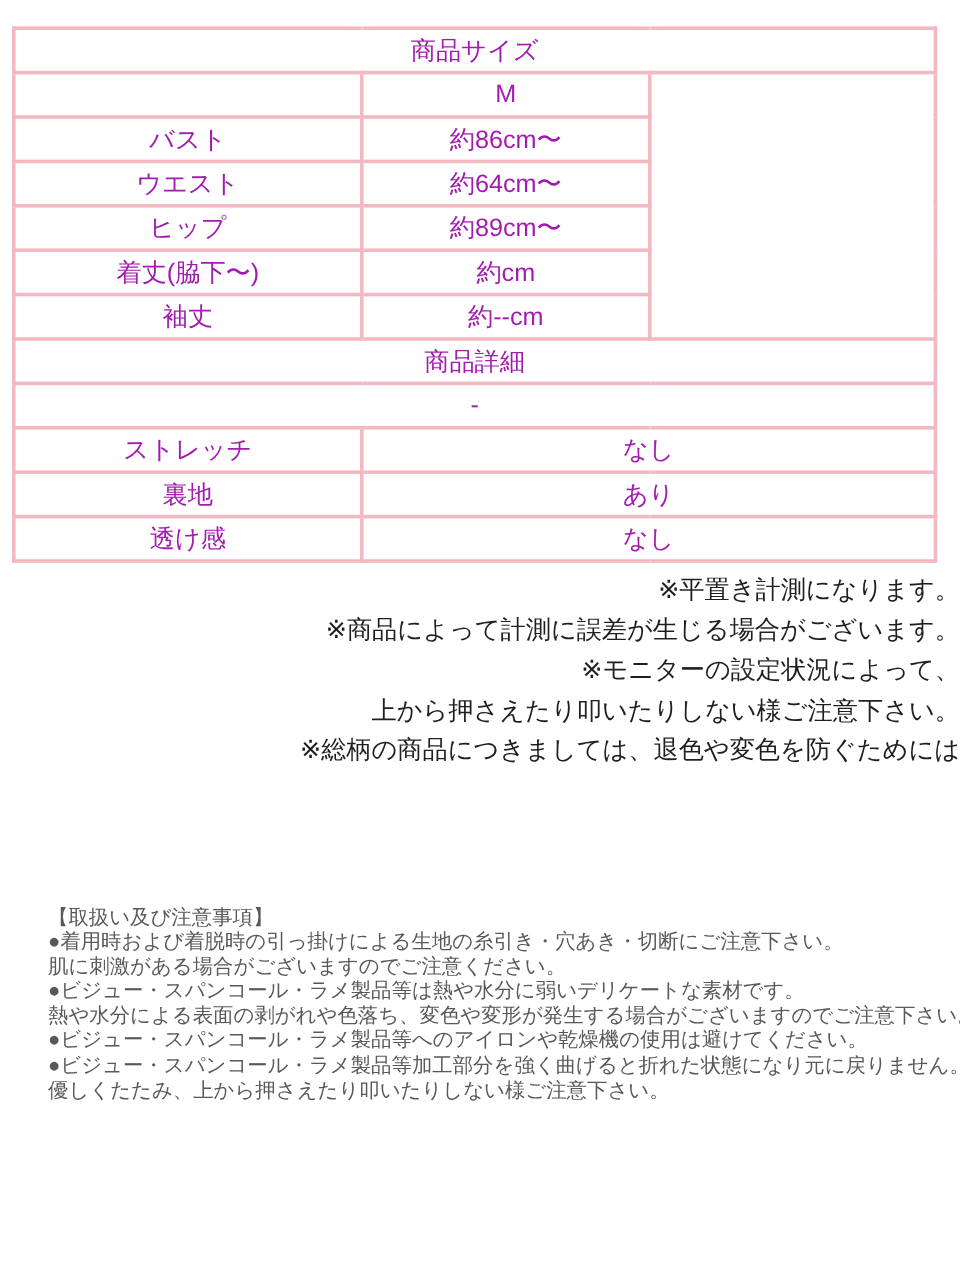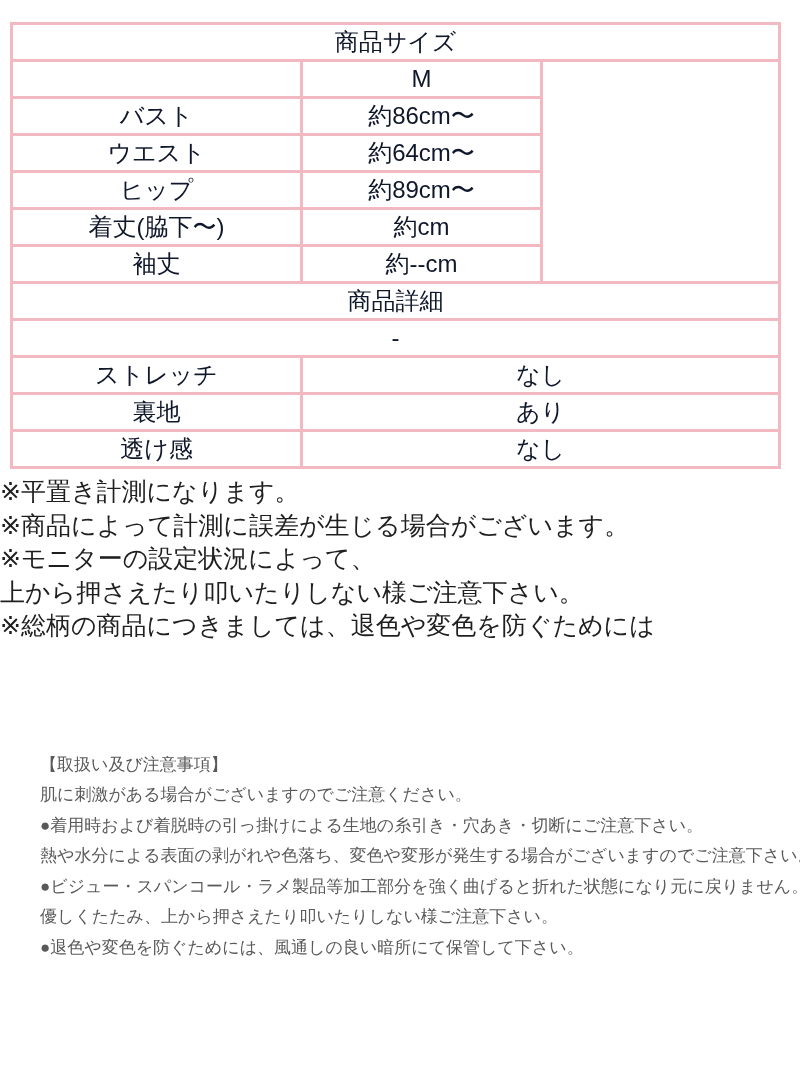--- a/index.html
+++ b/index.html
@@ -20,46 +20,45 @@
     table-layout: fixed;
     width: 768px;
     margin: 22px 0 0 10px;
   }
   table.spec td {
     border: 3px solid #f2b9c3;
     height: 34px;
     padding: 0;
     text-align: center;
     vertical-align: middle;
-    font-size: 24px;
-    color: #0f172a;
+    font-size: 21px;
+    color: #a21caf;
     background: #ffffff;
     white-space: nowrap;
     overflow: hidden;
   }
   
   .notes {
     margin-top: 6px;
     width: 800px;
-    text-align: left;
-    font-size: 25px;
+    text-align: right;
+    font-size: 21px;
     line-height: 33.5px;
     color: #1f1f1f;
   }
   
   .care {
     margin: 112px 14px 0 40px;
     font-size: 17px;
     line-height: 20.6px;
     color: #595959;
     letter-spacing: 0;
   }
   .care div {
     white-space: nowrap;
-    margin-top: 10px;
   }
 </style>
 </head>
 <body>
 
 <table class="spec">
   <colgroup>
     <col style="width:290px">
     <col style="width:240px">
     <col style="width:238px">
@@ -117,19 +116,20 @@
 <div class="notes">
   <div>※平置き計測になります。</div>
   <div>※商品によって計測に誤差が生じる場合がございます。</div>
   <div>※モニターの設定状況によって、</div>
   <div>上から押さえたり叩いたりしない様ご注意下さい。</div>
   <div>※総柄の商品につきましては、退色や変色を防ぐためには</div>
 </div>
 
 <div class="care">
   <div>【取扱い及び注意事項】</div>
+  <div>●着用時および着脱時の引っ掛けによる生地の糸引き・穴あき・切断にご注意下さい。</div>
   <div>肌に刺激がある場合がございますのでご注意ください。</div>
-  <div>●着用時および着脱時の引っ掛けによる生地の糸引き・穴あき・切断にご注意下さい。</div>
+  <div>●ビジュー・スパンコール・ラメ製品等は熱や水分に弱いデリケートな素材です。</div>
   <div>熱や水分による表面の剥がれや色落ち、変色や変形が発生する場合がございますのでご注意下さい。</div>
+  <div>●ビジュー・スパンコール・ラメ製品等へのアイロンや乾燥機の使用は避けてください。</div>
   <div>●ビジュー・スパンコール・ラメ製品等加工部分を強く曲げると折れた状態になり元に戻りません。</div>
   <div>優しくたたみ、上から押さえたり叩いたりしない様ご注意下さい。</div>
-  <div>●退色や変色を防ぐためには、風通しの良い暗所にて保管して下さい。</div>
 </div>
 
 </body></html>

